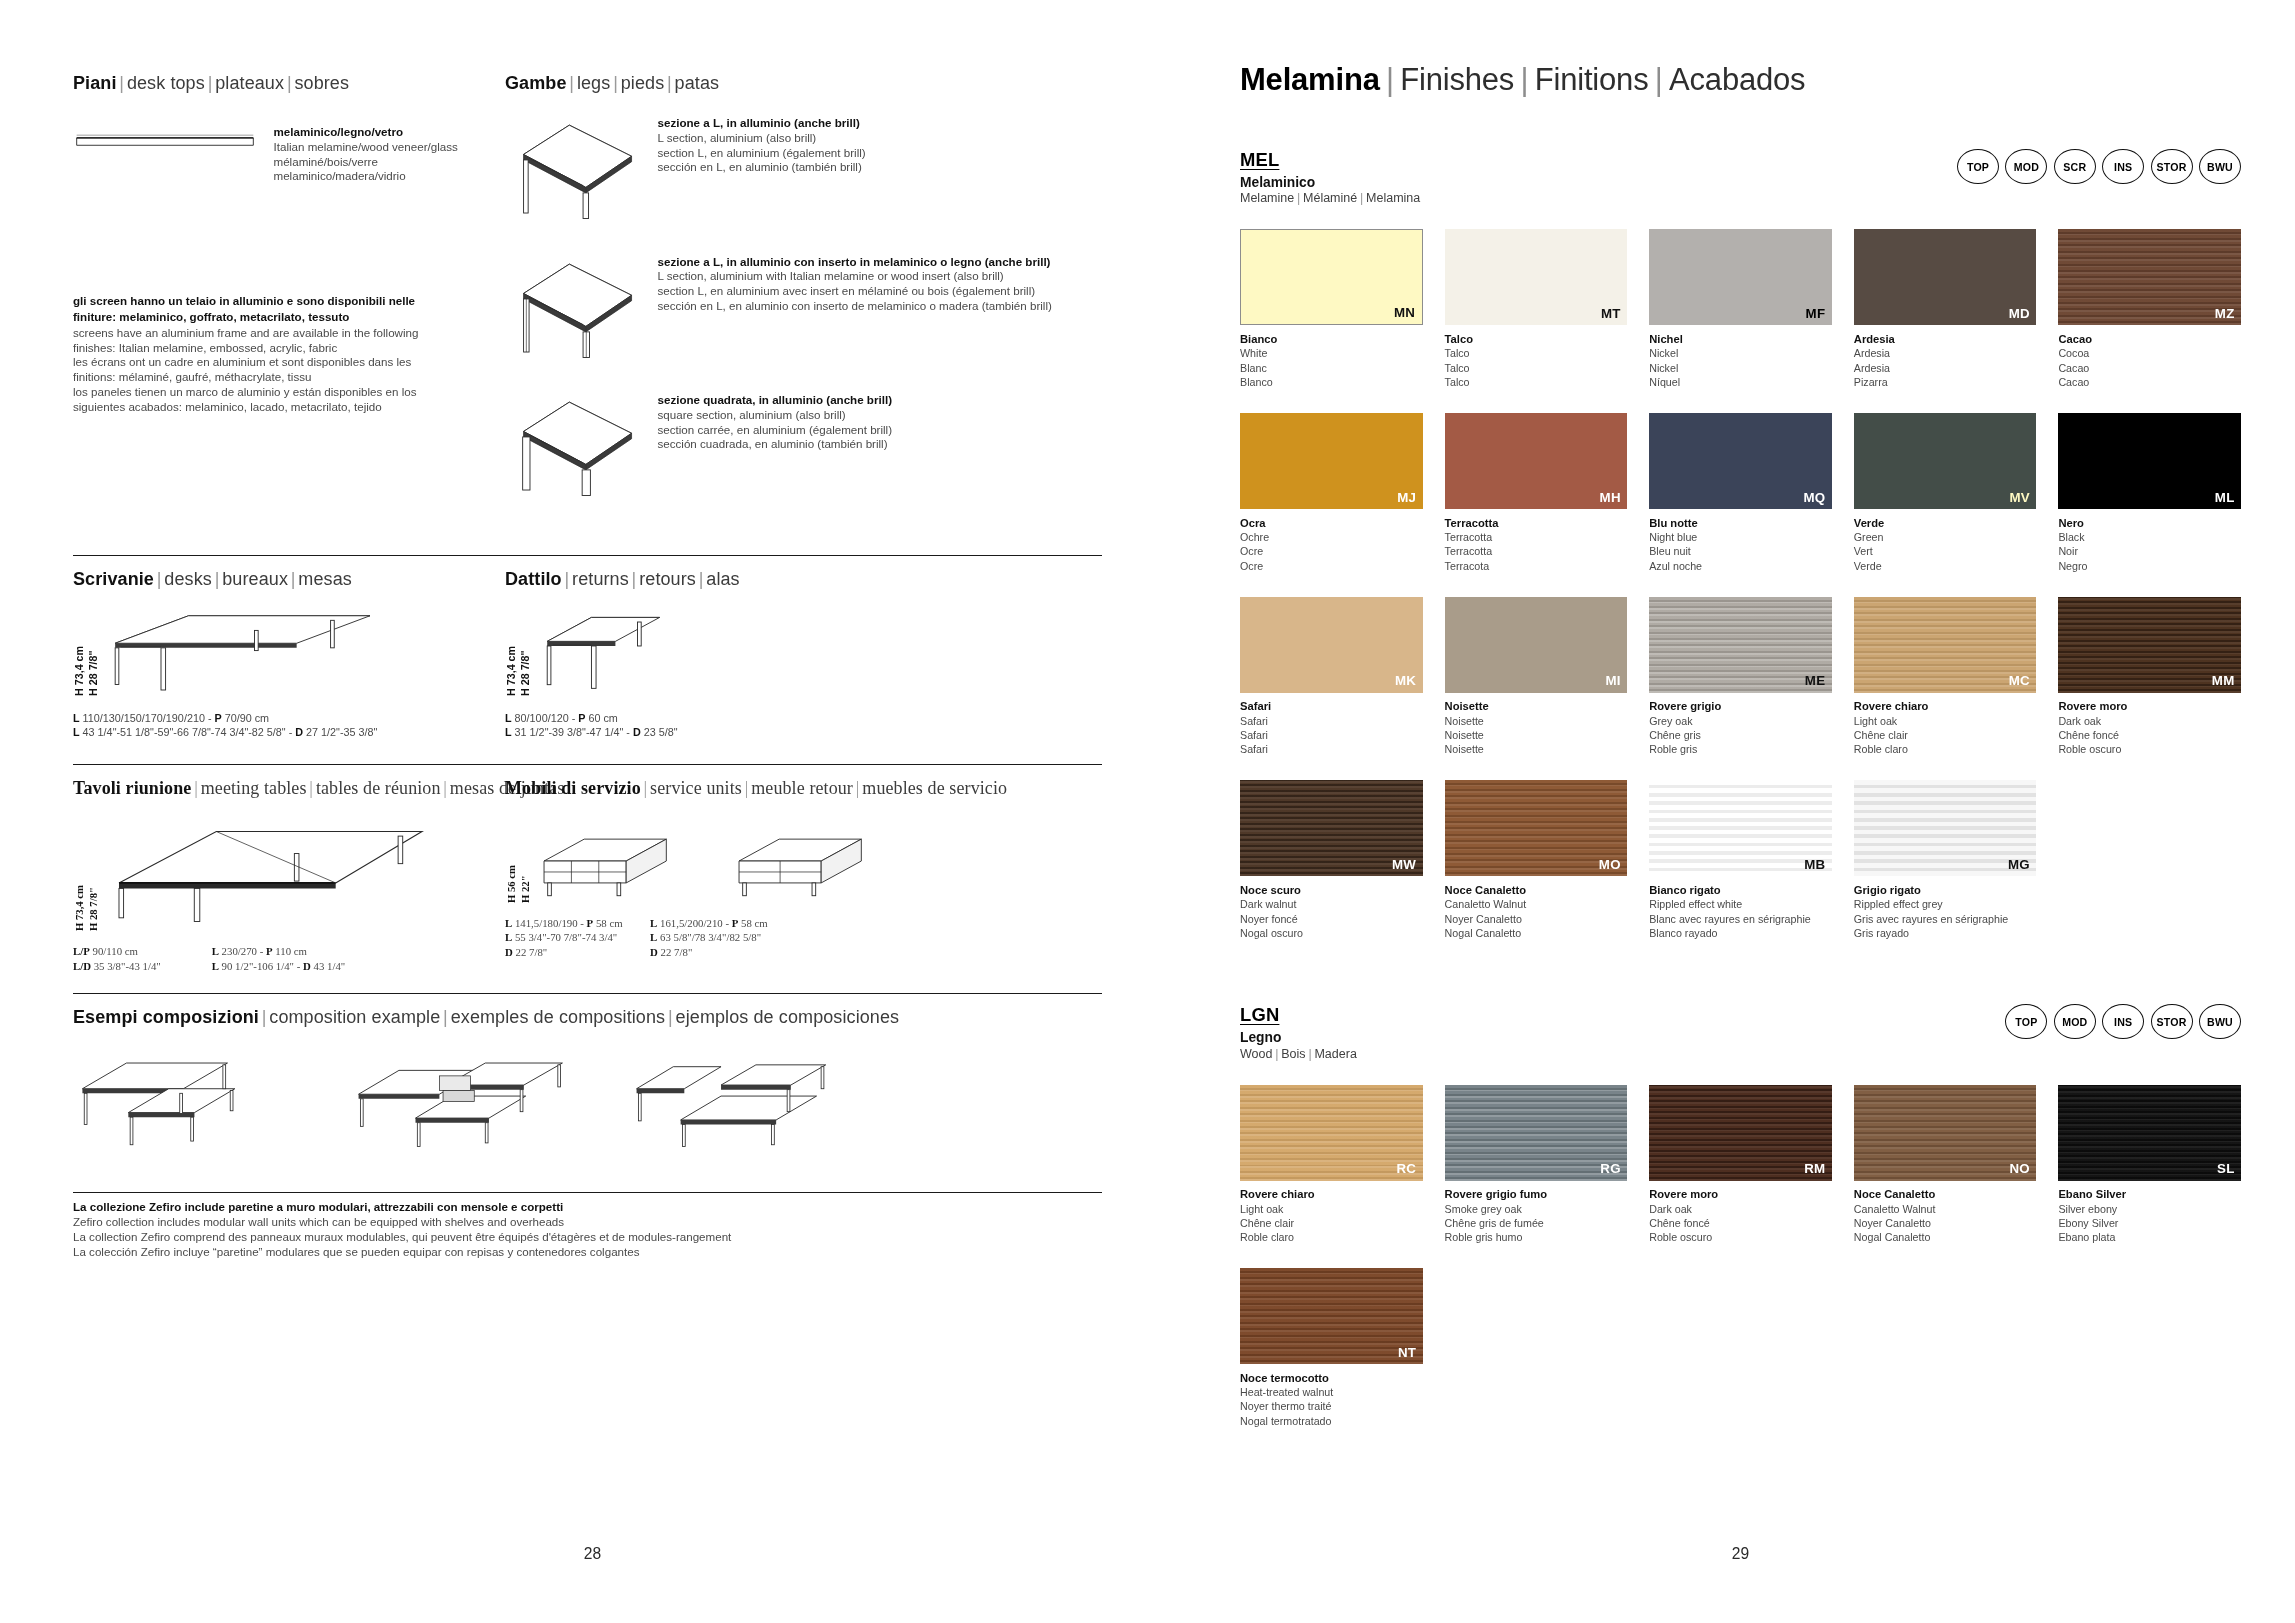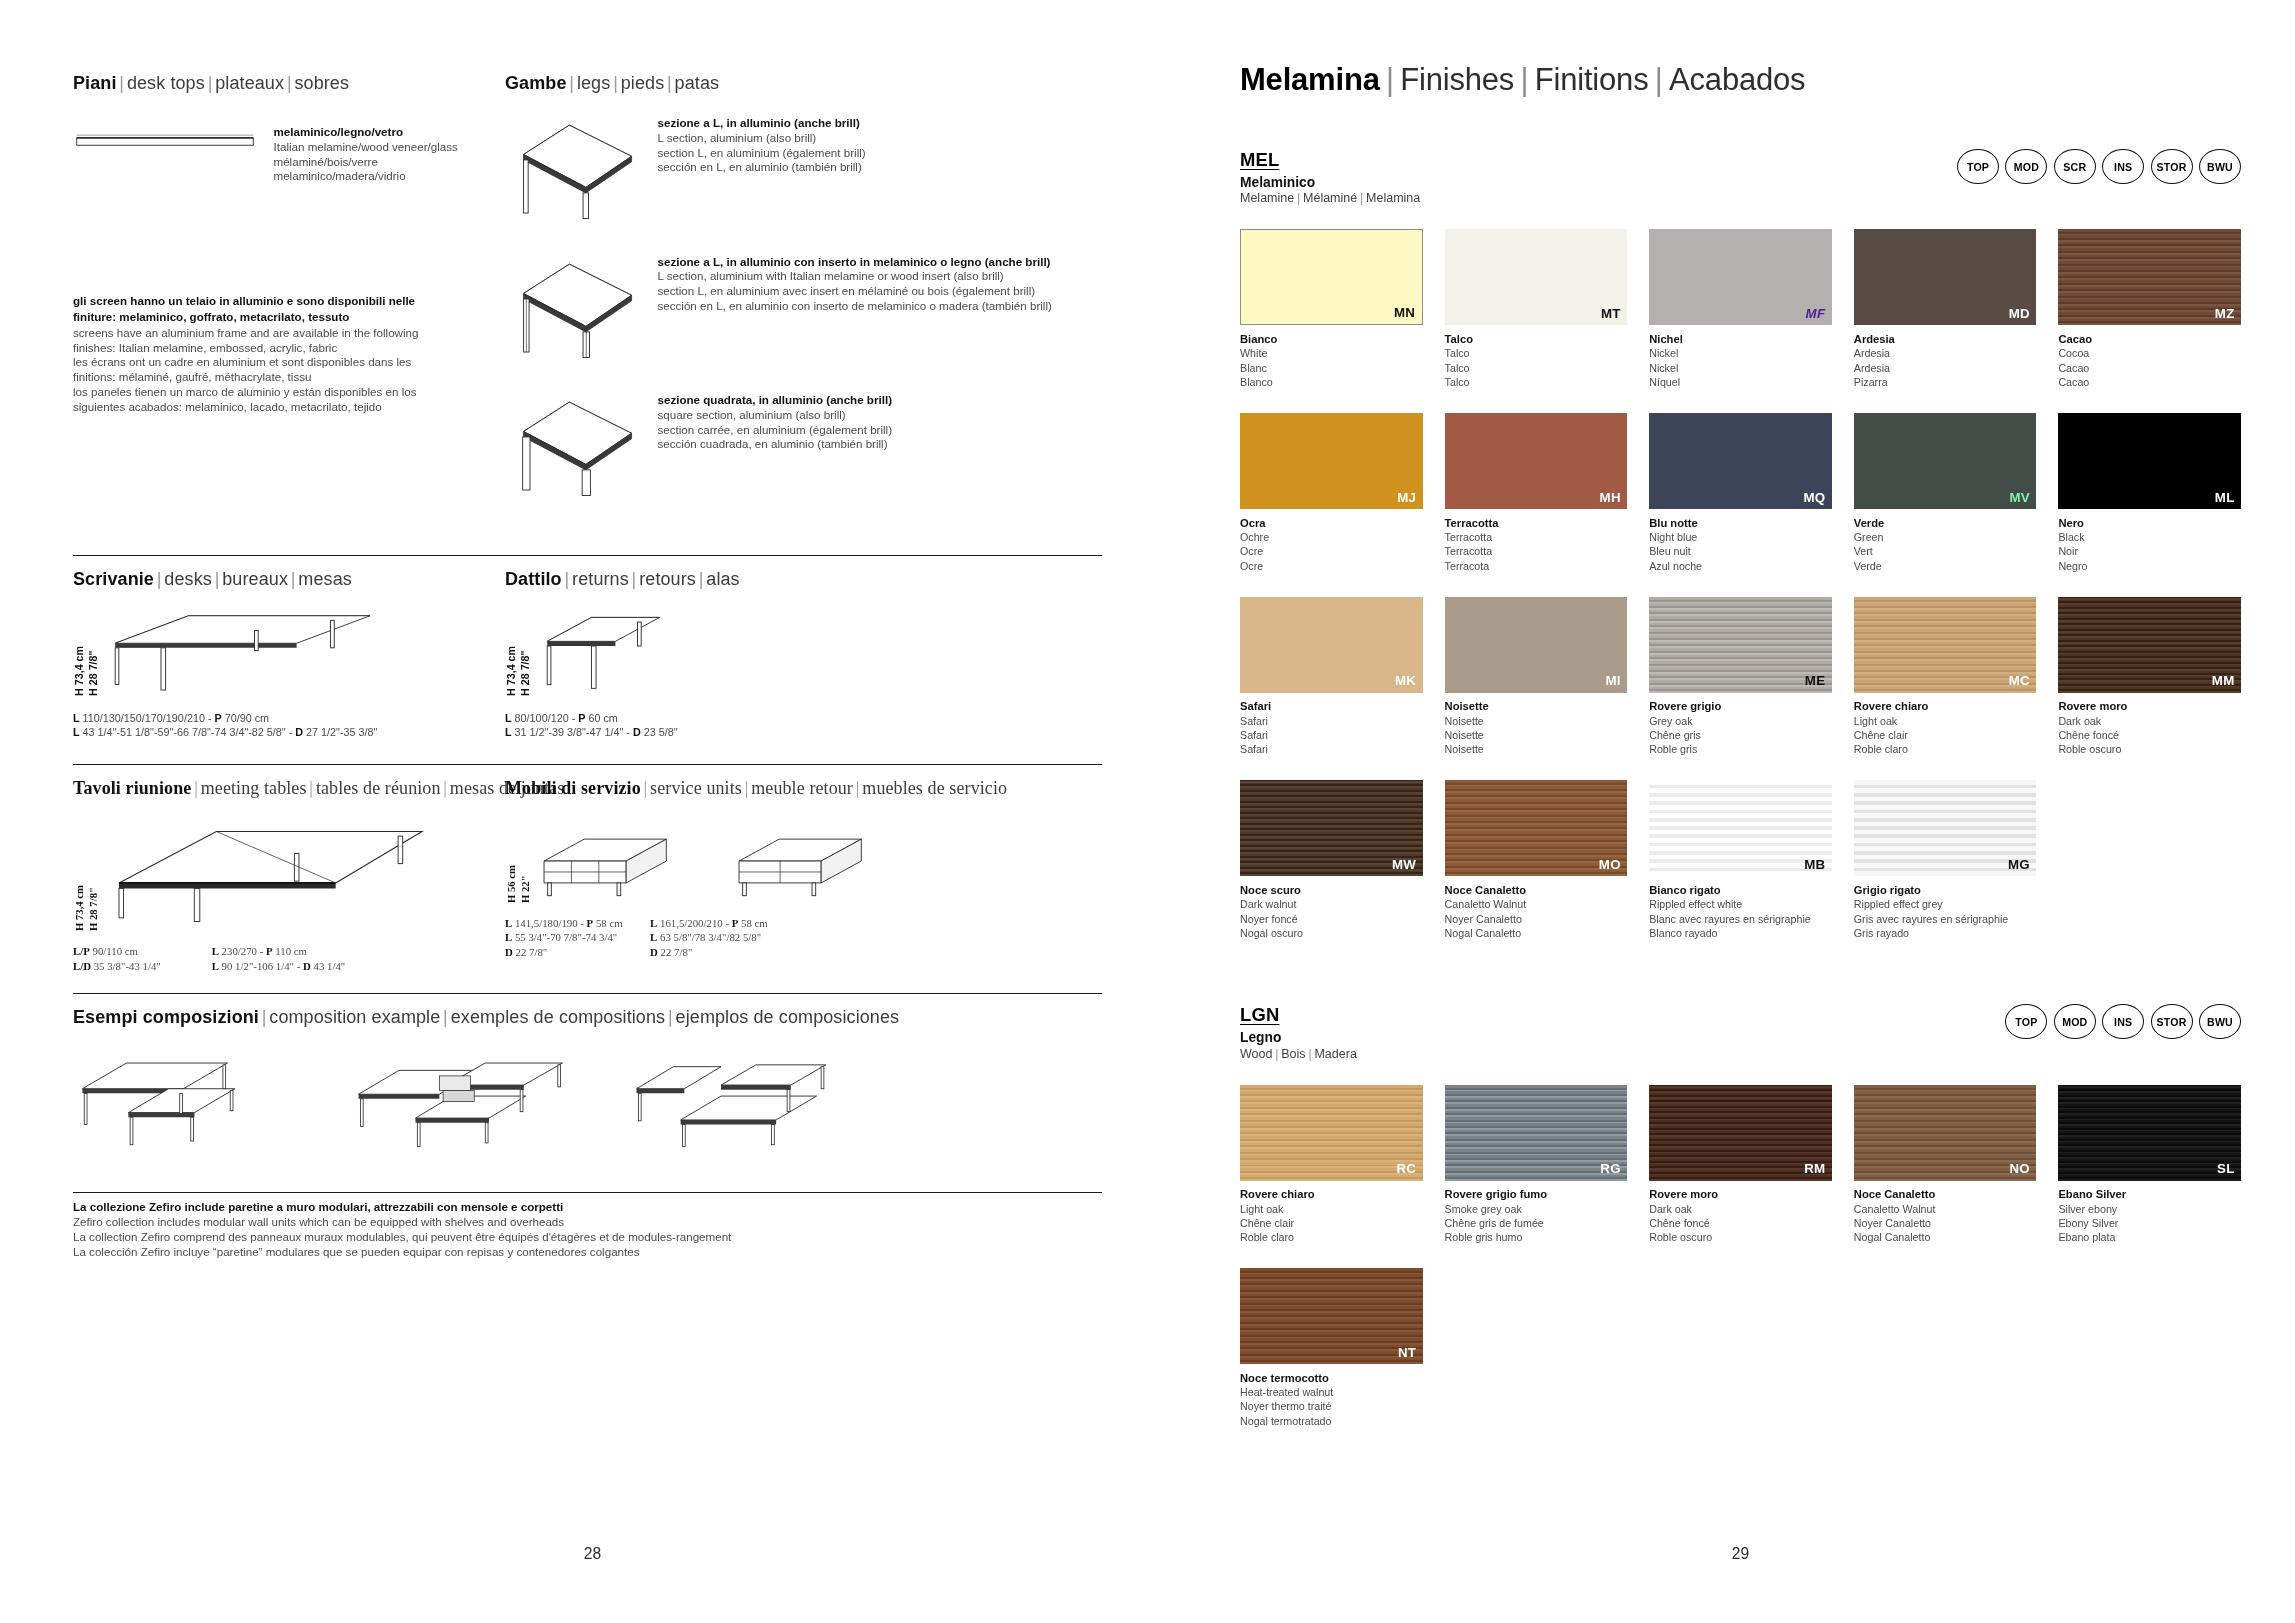--- a/index.html
+++ b/index.html
@@ -434,21 +434,21 @@
                 <div class="sw" style="background: rgb(244, 241, 232);">
                   <div class="tag" style="color: rgb(17, 17, 17);">MT</div>
                 </div>
                 <div class="sw-name">Talco</div>
                 <div class="sw-tr">Talco</div>
                 <div class="sw-tr">Talco</div>
                 <div class="sw-tr">Talco</div>
               </div>
               <div class="swatch-cell">
                 <div class="sw" style="background: rgb(179, 176, 173);">
-                  <div class="tag" style="color: #4c1d95; font-style: italic;">MF</div>
+                  <div class="tag" style="color: #000000;">MF</div>
                 </div>
                 <div class="sw-name">Nichel</div>
                 <div class="sw-tr">Nickel</div>
                 <div class="sw-tr">Nickel</div>
                 <div class="sw-tr">Níquel</div>
               </div>
               <div class="swatch-cell">
                 <div class="sw" style="background: rgb(87, 75, 67);">
                   <div class="tag" style="color: rgb(255, 255, 255);">MD</div>
                 </div>
@@ -488,21 +488,21 @@
                 <div class="sw" style="background: rgb(59, 68, 89);">
                   <div class="tag" style="color: rgb(255, 255, 255);">MQ</div>
                 </div>
                 <div class="sw-name">Blu notte</div>
                 <div class="sw-tr">Night blue</div>
                 <div class="sw-tr">Bleu nuit</div>
                 <div class="sw-tr">Azul noche</div>
               </div>
               <div class="swatch-cell">
                 <div class="sw" style="background: rgb(67, 77, 72);">
-                  <div class="tag" style="color: #86efac;">MV</div>
+                  <div class="tag" style="color: #fef9c3;">MV</div>
                 </div>
                 <div class="sw-name">Verde</div>
                 <div class="sw-tr">Green</div>
                 <div class="sw-tr">Vert</div>
                 <div class="sw-tr">Verde</div>
               </div>
               <div class="swatch-cell">
                 <div class="sw" style="background: rgb(0, 0, 0);">
                   <div class="tag" style="color: rgb(255, 255, 255);">ML</div>
                 </div>

